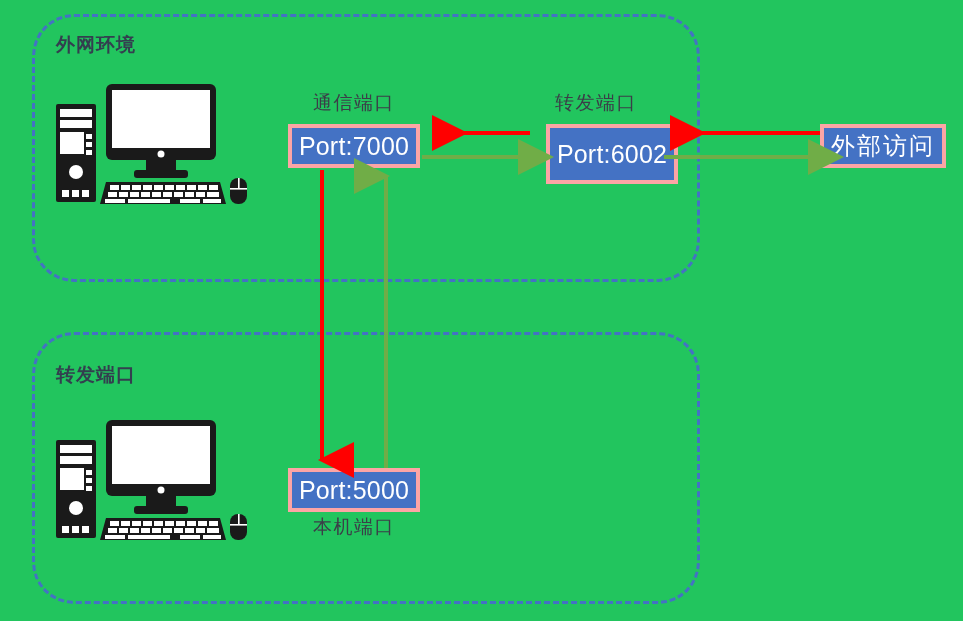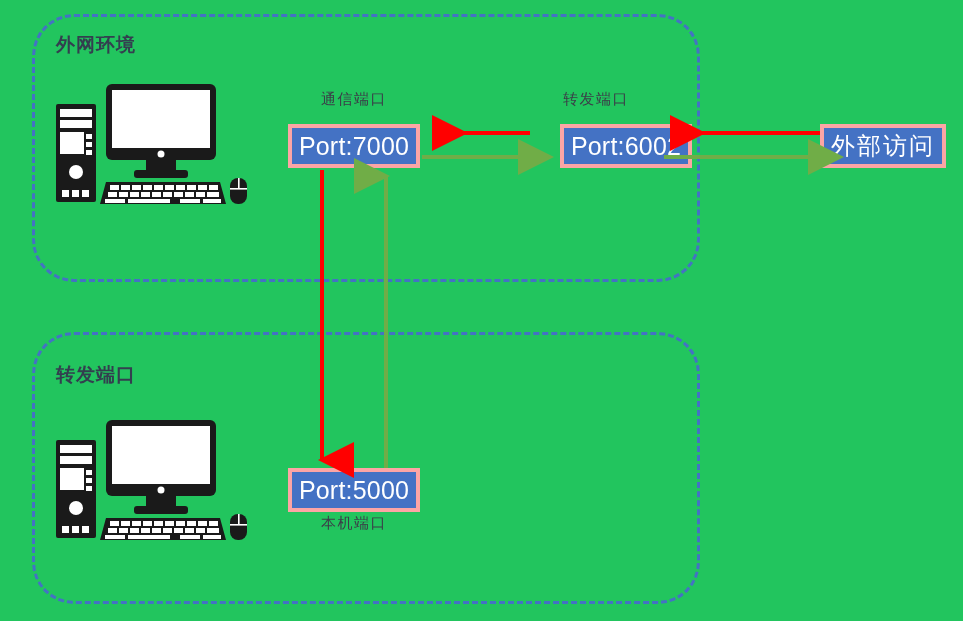--- a/index.html
+++ b/index.html
@@ -48,21 +48,21 @@
     justify-content: center;
     white-space: nowrap;
     letter-spacing: 0.2px;
   }
   .port-box.cjk {
     font-size: 24px;
     letter-spacing: 2px;
   }
   .box-caption {
     position: absolute;
-    font-size: 15px;
+    font-size: 19px;
     color: #3B3E48;
     letter-spacing: 1.5px;
     white-space: nowrap;
     text-align: center;
   }
 
   
   .arrow-svg {
     position: absolute;
     overflow: visible;
@@ -137,21 +137,21 @@
         <rect x="188" y="96" width="1.6" height="11" fill="#ffffff"></rect>
         <rect x="180" y="106" width="17" height="1.6" fill="#ffffff"></rect>
       </g>
     </svg>
   </div>
 
   <div class="box-caption" style="left:288px; top:90px; width:132px;">通信端口</div>
   <div class="port-box" style="left:288px; top:124px; width:132px; height:44px;">Port:7000</div>
 
   <div class="box-caption" style="left:530px; top:90px; width:132px;">转发端口</div>
-  <div class="port-box" style="left:560px; top:124px; width:132px; height:44px;">Port:6002</div>
+  <div class="port-box" style="left:546px; top:124px; width:132px; height:60px;">Port:6002</div>
 
   <div class="port-box cjk" style="left:820px; top:124px; width:126px; height:44px;">外部访问</div>
 
   <svg class="arrow-svg" style="left:662px; top:122px;" width="160" height="22">
     <defs>
       <marker id="ah-red-left-1" markerWidth="9" markerHeight="9" refX="8" refY="4.5" orient="auto">
         <path d="M9,0 L9,9 L0,4.5 Z" fill="#FF0000"></path>
       </marker>
     </defs>
     <line x1="158" y1="11" x2="12" y2="11" stroke="#FF0000" stroke-width="4" marker-end="url(#ah-red-left-1)"></line>

